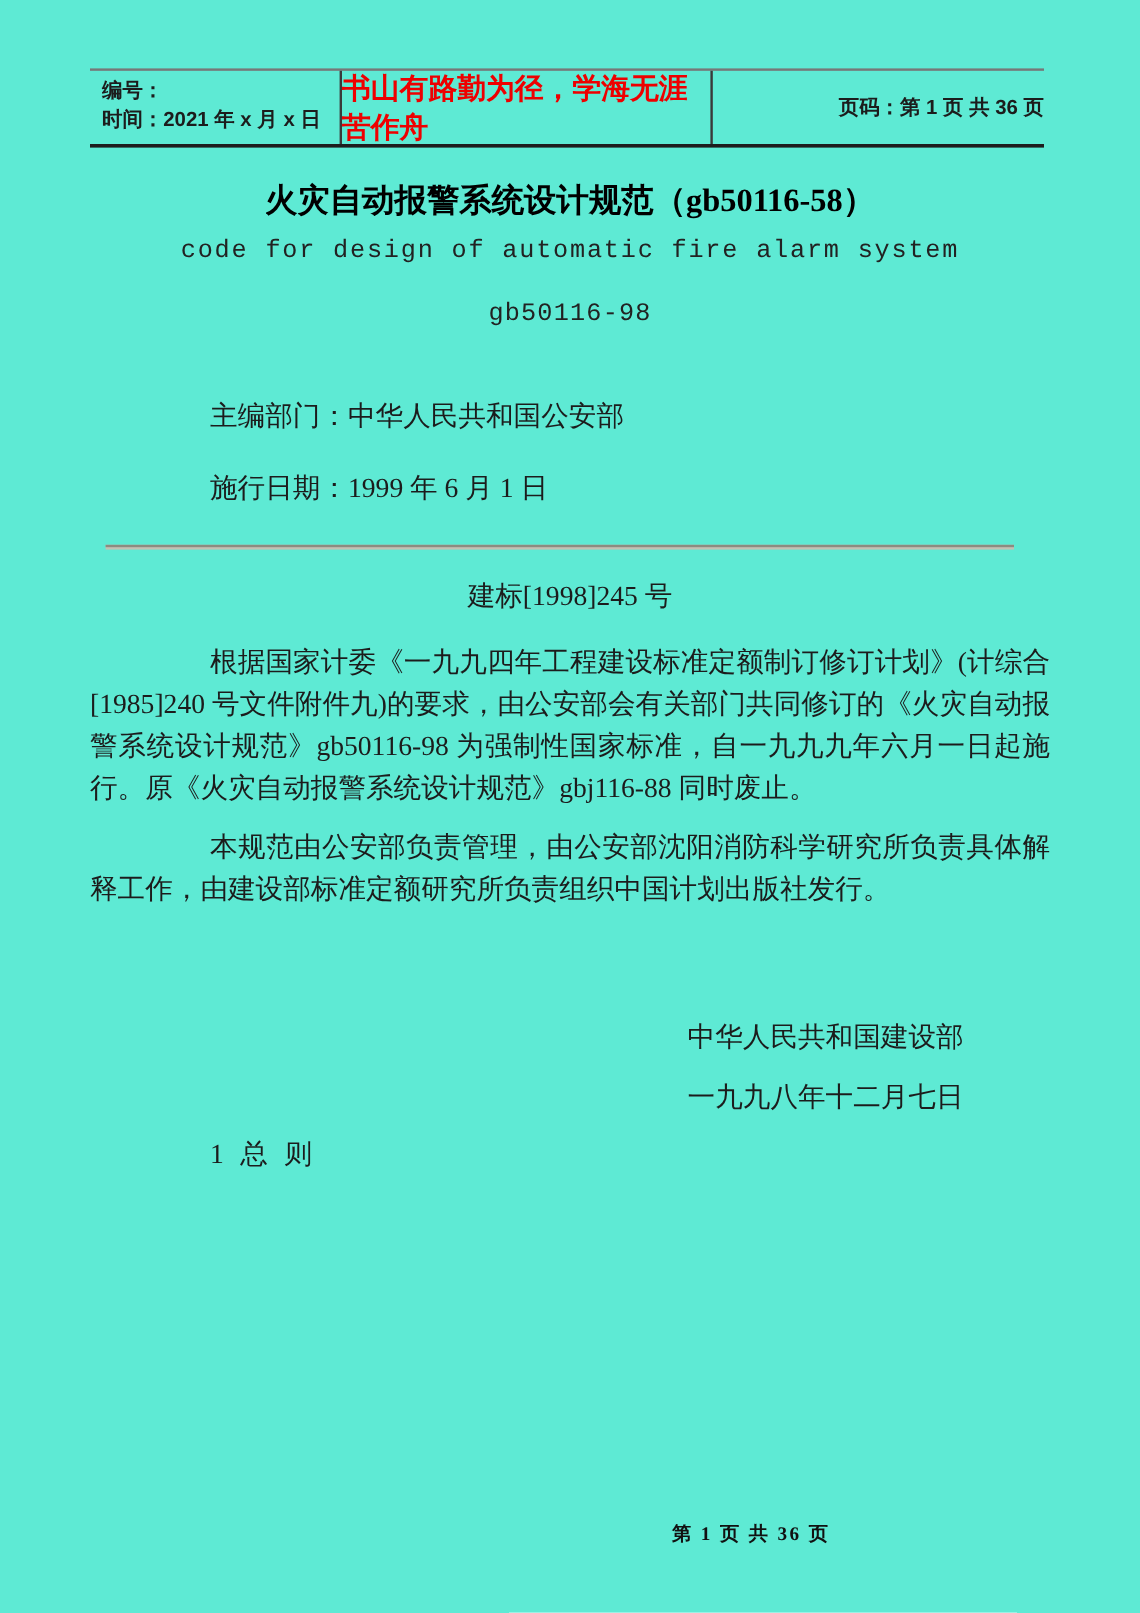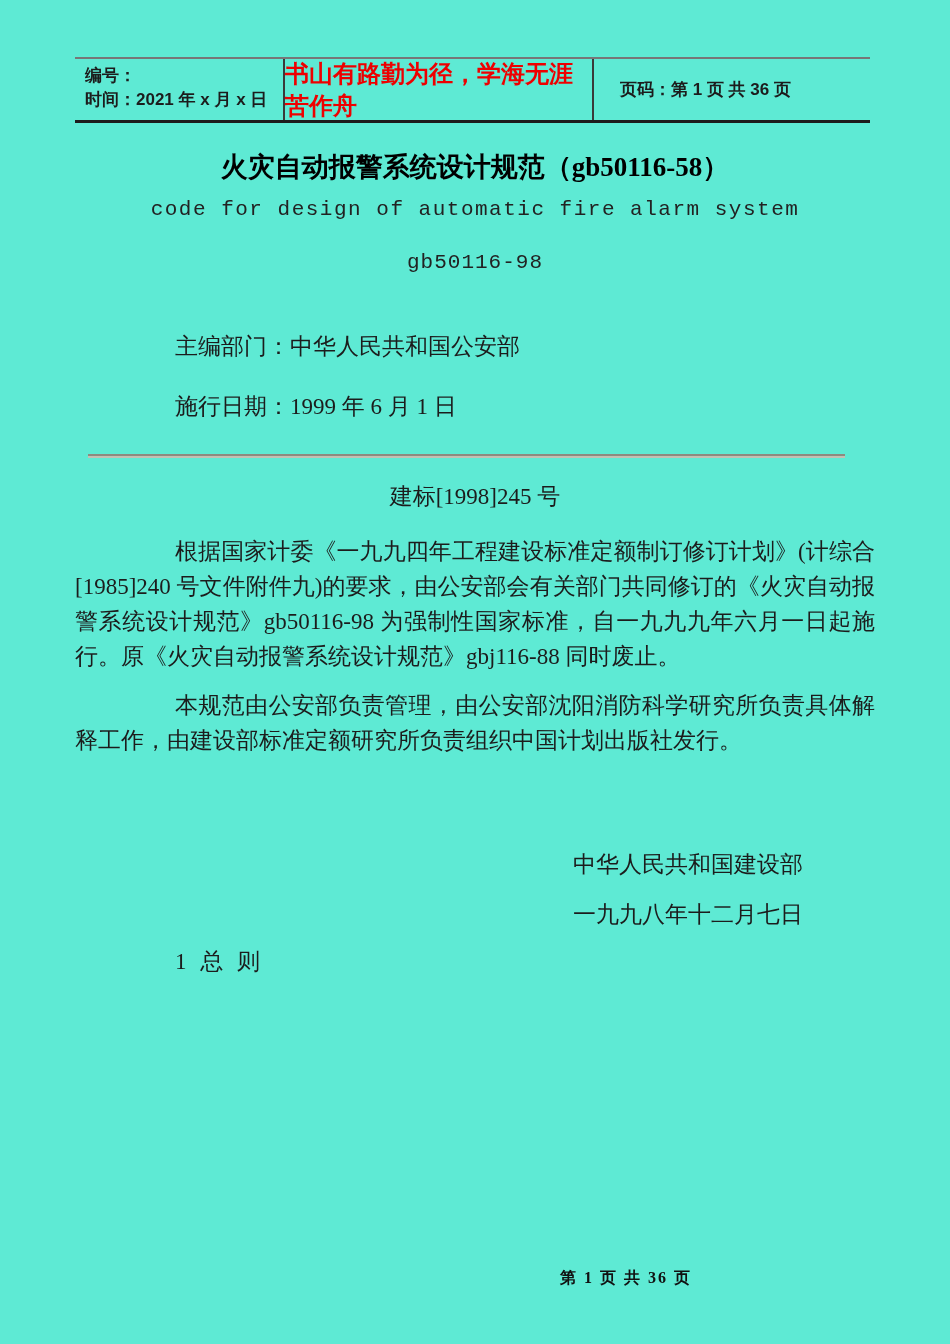--- a/index.html
+++ b/index.html
@@ -35,21 +35,21 @@
     display:flex;align-items:center;justify-content:center;
   }
   .motto{
     font-size:24px;font-weight:bold;
     font-family:"Liberation Serif","DejaVu Serif",serif;
   }
   .hdr-c3{
     flex:1;box-sizing:border-box;
     padding-left:26px;
     display:flex;align-items:center;
-    font-size:17px;font-weight:bold;
+    font-size:17px;font-weight:bold;justify-content:flex-end;
   }
   
   .doc{
     position:absolute;
     left:75px;top:126px;
     width:800px;
   }
   .title{
     margin:24px 0 0 0;
     text-align:center;

